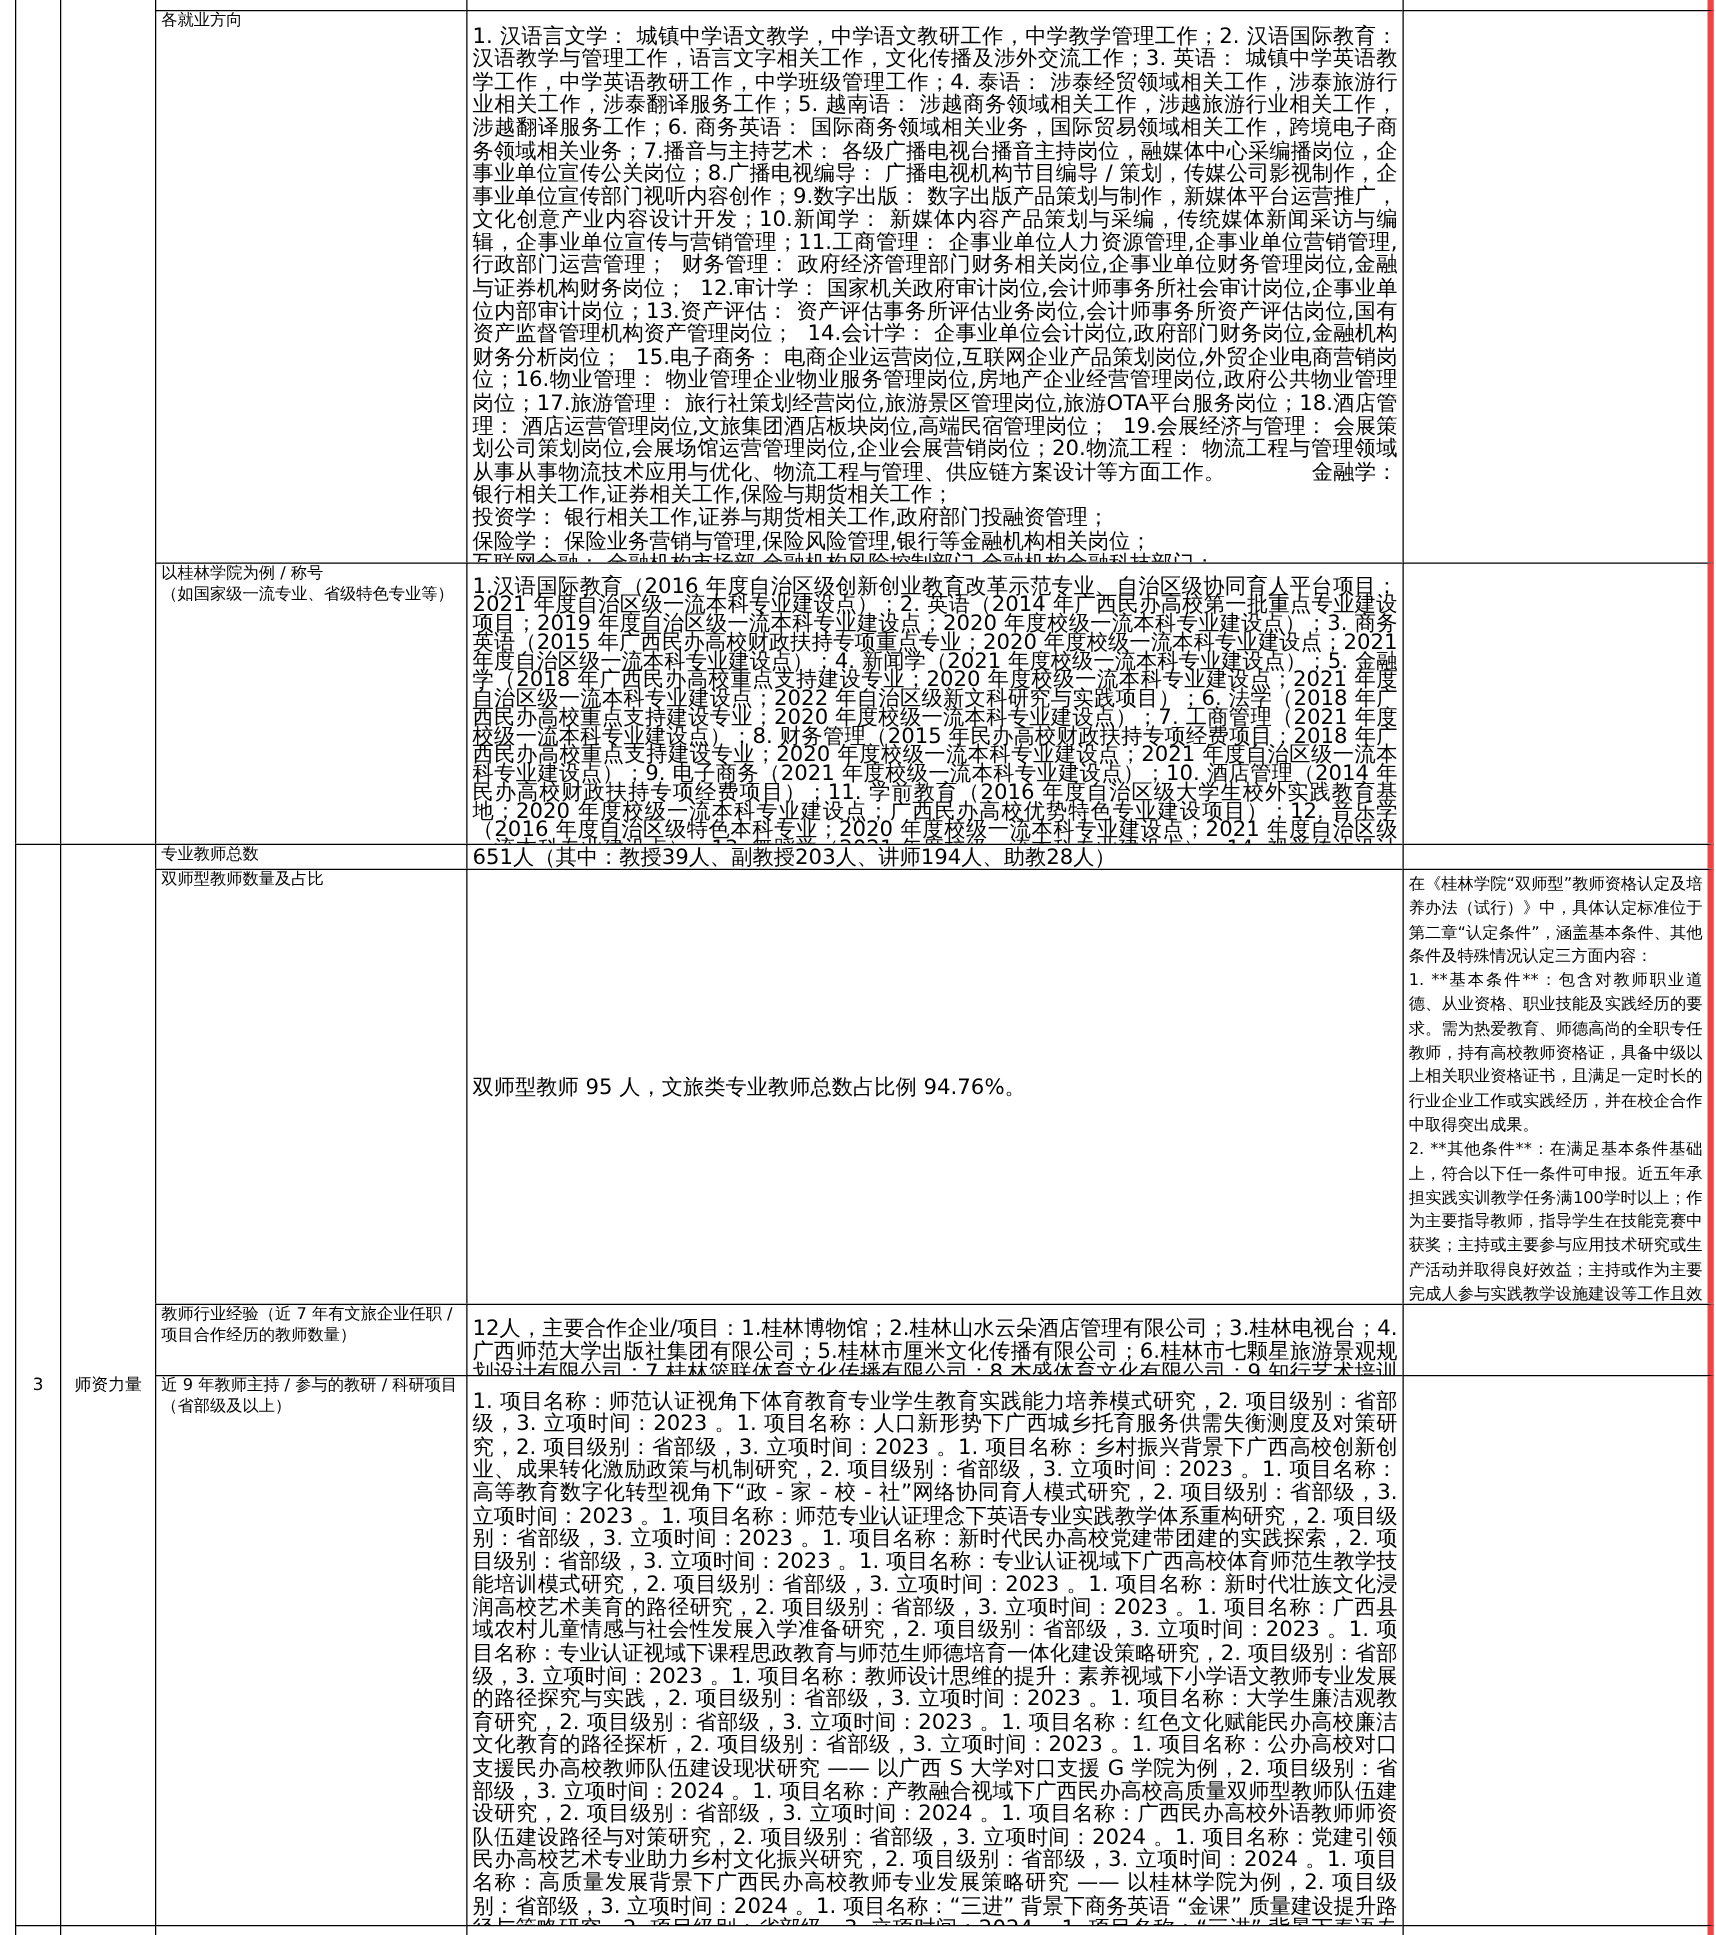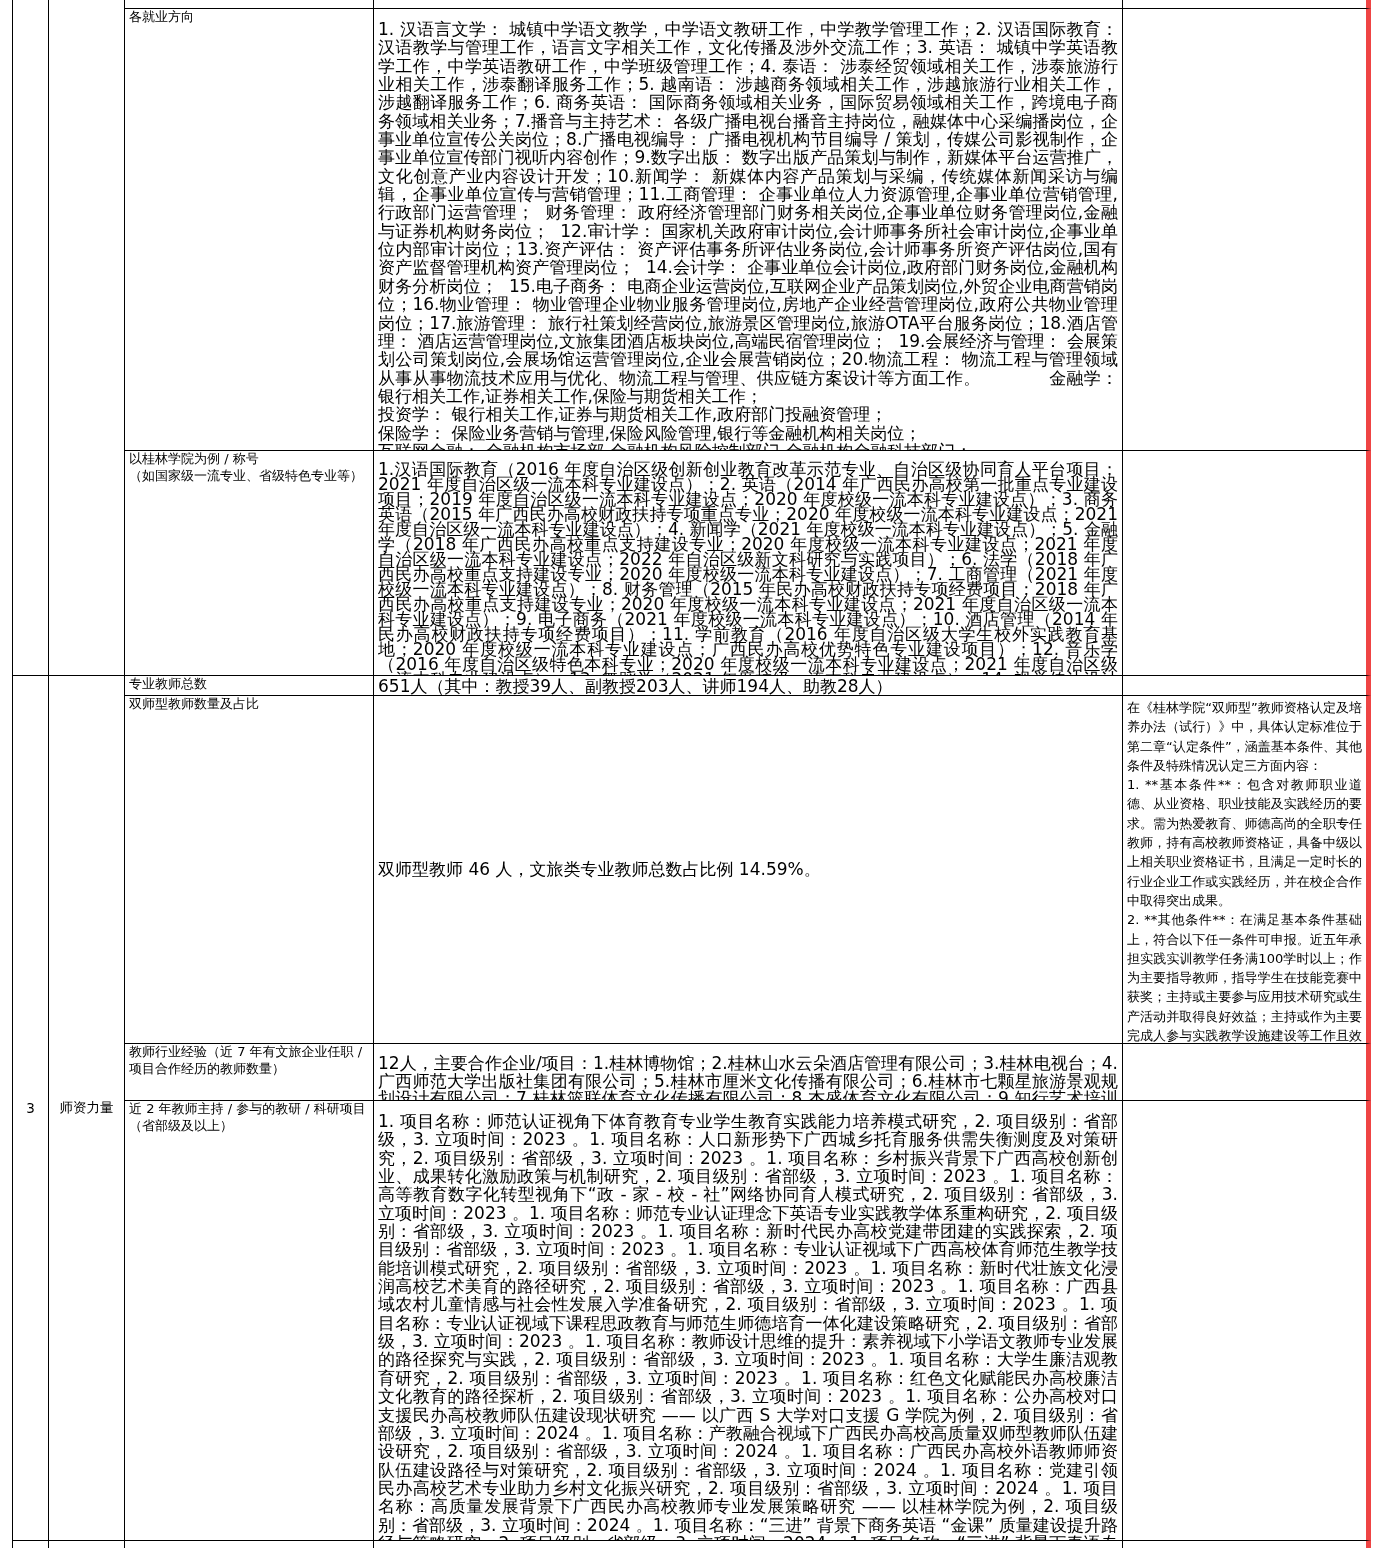--- a/index.html
+++ b/index.html
@@ -95,35 +95,35 @@
     <div class="cell label-cell" style="grid-area:4/3/5/4">
       <span>专业教师总数</span>
     </div>
     <div class="cell txt one-line" style="grid-area:4/4/5/5">651人（其中：教授39人、副教授203人、讲师194人、助教28人）</div>
     <div class="cell rcol" style="grid-area:4/5/5/6"></div>
 
     <div class="cell label-cell" style="grid-area:5/3/6/4">
       <span>双师型教师数量及占比</span>
     </div>
     <div class="cell txt center-v" style="grid-area:5/4/6/5">
-      <span>双师型教师 46 人，文旅类专业教师总数占比例 14.59%。</span>
+      <span>双师型教师 95 人，文旅类专业教师总数占比例 94.76%。</span>
     </div>
     <div class="cell note-cell rcol" style="grid-area:5/5/6/6">在《桂林学院“双师型”教师资格认定及培养办法（试行）》中，具体认定标准位于第二章“认定条件”，涵盖基本条件、其他条件及特殊情况认定三方面内容：
 1. **基本条件**：包含对教师职业道德、从业资格、职业技能及实践经历的要求。需为热爱教育、师德高尚的全职专任教师，持有高校教师资格证，具备中级以上相关职业资格证书，且满足一定时长的行业企业工作或实践经历，并在校企合作中取得突出成果。
 2. **其他条件**：在满足基本条件基础上，符合以下任一条件可申报。近五年承担实践实训教学任务满100学时以上；作为主要指导教师，指导学生在技能竞赛中获奖；主持或主要参与应用技术研究或生产活动并取得良好效益；主持或作为主要完成人参与实践教学设施建设等工作且效果良好；获得市厅级以上相关荣誉称号。
 3. **特殊情况**：对于未涵盖在上述标准内的其他特殊情况，由学校研究后确定是否</div>
 
     <div class="cell label-cell" style="grid-area:6/3/7/4">
       <span>教师行业经验（近 7 年有文旅企业任职 / 项目合作经历的教师数量）</span>
     </div>
     <div class="cell txt lh17" style="grid-area:6/4/7/5">12人，主要合作企业/项目：1.桂林博物馆；2.桂林山水云朵酒店管理有限公司；3.桂林电视台；4.广西师范大学出版社集团有限公司；5.桂林市厘米文化传播有限公司；6.桂林市七颗星旅游景观规划设计有限公司；7.桂林篮联体育文化传播有限公司；8.杰盛体育文化有限公司；9.知行艺术培训学校有限公司；10.桂林市阳朔县鸿朔假日旅行社有限公司；</div>
     <div class="cell rcol" style="grid-area:6/5/7/6"></div>
 
     <div class="cell label-cell" style="grid-area:7/3/8/4">
-      <span>近 2 年教师主持 / 参与的教研 / 科研项目（省部级及以上）</span>
+      <span>近 9 年教师主持 / 参与的教研 / 科研项目（省部级及以上）</span>
     </div>
     <div class="cell txt lh18" style="grid-area:7/4/8/5">1. 项目名称：师范认证视角下体育教育专业学生教育实践能力培养模式研究，2. 项目级别：省部级，3. 立项时间：2023 。1. 项目名称：人口新形势下广西城乡托育服务供需失衡测度及对策研究，2. 项目级别：省部级，3. 立项时间：2023 。1. 项目名称：乡村振兴背景下广西高校创新创业、成果转化激励政策与机制研究，2. 项目级别：省部级，3. 立项时间：2023 。1. 项目名称：高等教育数字化转型视角下“政 - 家 - 校 - 社”网络协同育人模式研究，2. 项目级别：省部级，3. 立项时间：2023 。1. 项目名称：师范专业认证理念下英语专业实践教学体系重构研究，2. 项目级别：省部级，3. 立项时间：2023 。1. 项目名称：新时代民办高校党建带团建的实践探索，2. 项目级别：省部级，3. 立项时间：2023 。1. 项目名称：专业认证视域下广西高校体育师范生教学技能培训模式研究，2. 项目级别：省部级，3. 立项时间：2023 。1. 项目名称：新时代壮族文化浸润高校艺术美育的路径研究，2. 项目级别：省部级，3. 立项时间：2023 。1. 项目名称：广西县域农村儿童情感与社会性发展入学准备研究，2. 项目级别：省部级，3. 立项时间：2023 。1. 项目名称：专业认证视域下课程思政教育与师范生师德培育一体化建设策略研究，2. 项目级别：省部级，3. 立项时间：2023 。1. 项目名称：教师设计思维的提升：素养视域下小学语文教师专业发展的路径探究与实践，2. 项目级别：省部级，3. 立项时间：2023 。1. 项目名称：大学生廉洁观教育研究，2. 项目级别：省部级，3. 立项时间：2023 。1. 项目名称：红色文化赋能民办高校廉洁文化教育的路径探析，2. 项目级别：省部级，3. 立项时间：2023 。1. 项目名称：公办高校对口支援民办高校教师队伍建设现状研究 —— 以广西 S 大学对口支援 G 学院为例，2. 项目级别：省部级，3. 立项时间：2024 。1. 项目名称：产教融合视域下广西民办高校高质量双师型教师队伍建设研究，2. 项目级别：省部级，3. 立项时间：2024 。1. 项目名称：广西民办高校外语教师师资队伍建设路径与对策研究，2. 项目级别：省部级，3. 立项时间：2024 。1. 项目名称：党建引领民办高校艺术专业助力乡村文化振兴研究，2. 项目级别：省部级，3. 立项时间：2024 。1. 项目名称：高质量发展背景下广西民办高校教师专业发展策略研究 —— 以桂林学院为例，2. 项目级别：省部级，3. 立项时间：2024 。1. 项目名称：“三进” 背景下商务英语 “金课” 质量建设提升路径与策略研究，2. 项目级别：省部级，3. 立项时间：2024 。1. 项目名称：“三进” 背景下泰语专业课程思政案例库建设研究，2. 项目级别：省部级，3. 立项时间：2024 。1. 项目名称：基于传统文化的高校 STEAM 教育本土化策略研究 —— 以广西刘三姐文化为例，2. 项目级别：省部级，3. 立项时间：2024 。1. 项目名称：“一体四翼” 优势特色建设背景下学前教育专业早教方向人才培养改革，2. 项目级别：省部级，3. 立项时间：2023 。1. 项目名称：基于 “专创融合、思创一体” 的新文科创新创业人才培养体系研究与实践，2. 项目级别：省部级，3. 立项时间：2023 。1. 项目名称：基于区级一流本科专业建设的商务英语专业 “专创融合” 路径优化与实践，2. 项目级别：省部级，3. 立项时间：2023 。1. 项目名称：基于 “大云物移智区” 技术的数字化审计人才培养模式研究与实践，2. 项目级别：省部级，3. 立项时间：2023 。1. 项目名称：基于 “双碳” 目标的金融类</div>
     <div class="cell rcol" style="grid-area:7/5/8/6"></div>
 
     <div class="cell" style="grid-area:8/3/9/4"></div>
     <div class="cell" style="grid-area:8/4/9/5"></div>
     <div class="cell rcol" style="grid-area:8/5/9/6"></div>
 
   </div>
 </div>

